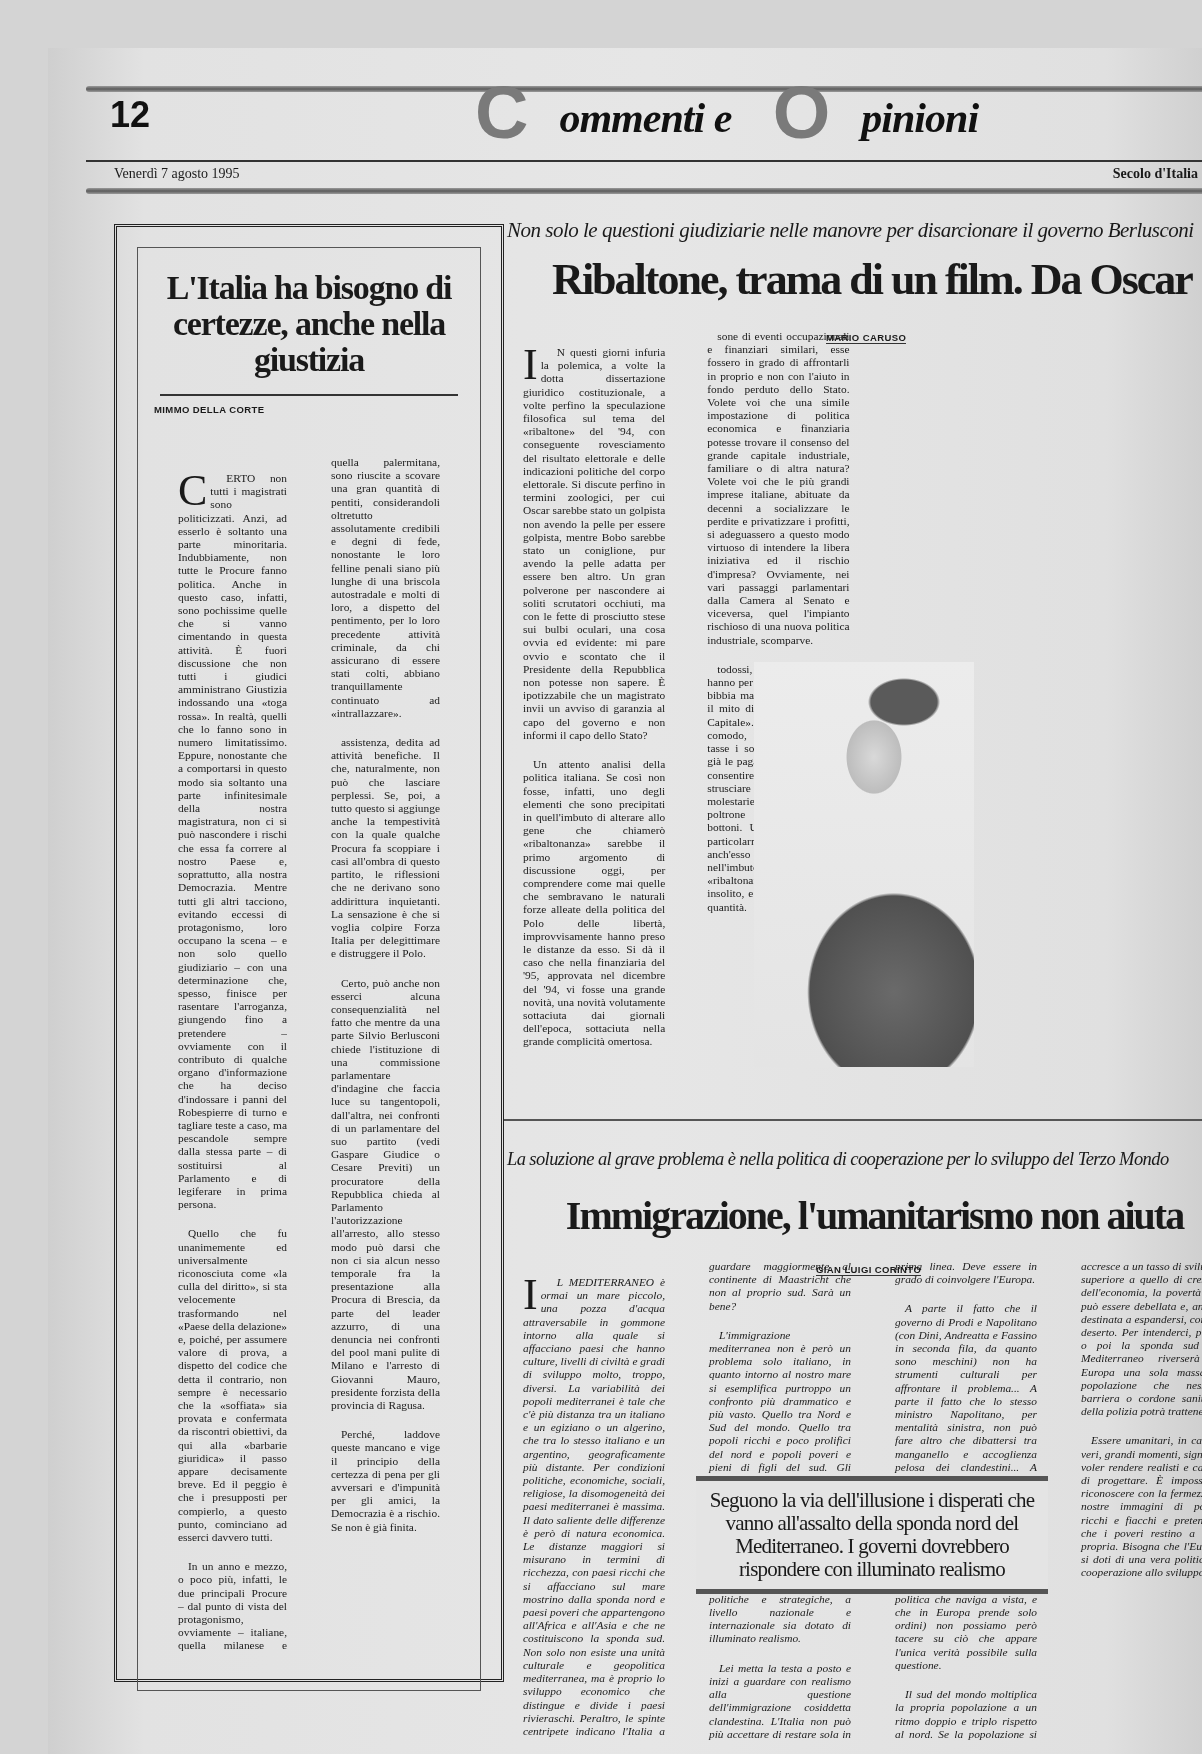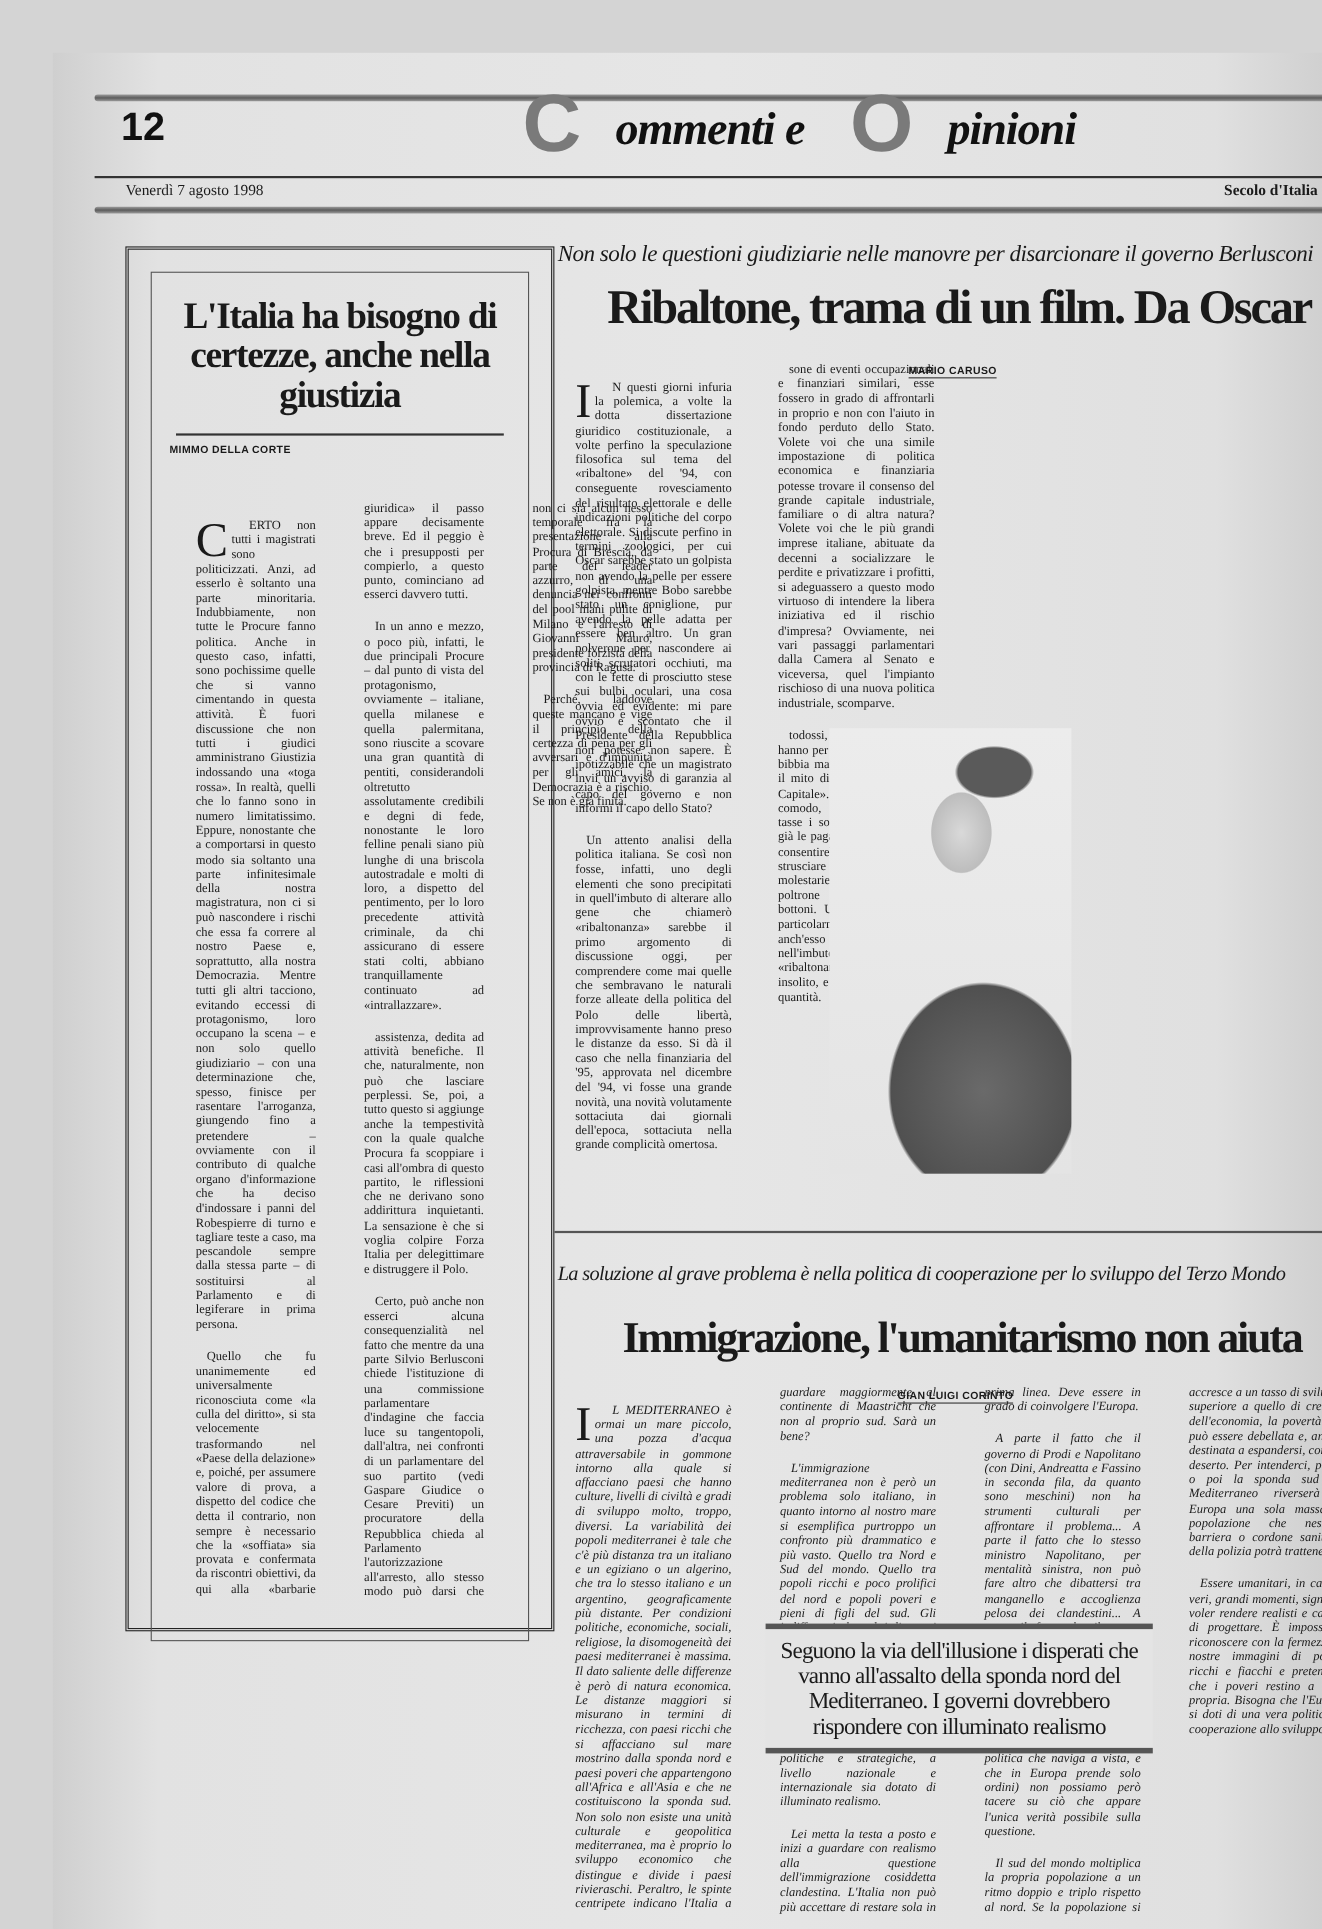--- a/index.html
+++ b/index.html
@@ -19,21 +19,21 @@
   .rule-mid { position: absolute; left: 22px; top: 96px; width: 1150px; height: 2px; background: #333; }
   .rule-bot { position: absolute; left: 22px; top: 124px; width: 1150px; height: 6px; background: linear-gradient(#9a9a9a,#5c5c5c,#9a9a9a); border-radius: 3px; }
   .page-num { position: absolute; left: 46px; top: 30px; font-family: "Liberation Sans", sans-serif; font-weight: 700; font-size: 36px; color: #111; }
   .section-title { position: absolute; left: 395px; top: 30px; font-style: italic; font-weight: 700; font-size: 42px; color: #111; letter-spacing: -1px; font-family: "Liberation Serif", serif; text-align: center; }
   .section-title .big { font-size: 74px; color: #7a7a7a; font-style: normal; font-family: "Liberation Sans", sans-serif; vertical-align: -6px; line-height: 0; }
   .date { position: absolute; left: 50px; top: 102px; font-size: 14px; }
   .paper-name { position: absolute; right: 36px; top: 102px; font-size: 14px; font-weight: 700; }
 
   
   .box {
-    position: absolute; left: 50px; top: 160px; width: 390px; height: 1259px;
+    position: absolute; left: 50px; top: 160px; width: 390px; height: 1458px;
     border: 3px double #222; padding: 4px;
   }
   .box-inner { border: 1px solid #555; height: 100%; position: relative; }
   .box-title { text-align: center; font-size: 34px; line-height: 36px; margin-top: 22px; letter-spacing: -1.2px; }
   .box-sep { margin: 12px 22px 0; height: 2px; background: #333; }
   .byline { text-align: left; font-family: "Liberation Sans", sans-serif; font-weight: 700; font-size: 9.5px; letter-spacing: .4px; margin-top: 8px; }
   .cols2 { position: absolute; left: 8px; right: 8px; top: 192px; bottom: 10px; column-count: 2; column-gap: 12px; column-fill: auto; }
   .body-text { font-size: 11.4px; line-height: 13.2px; text-align: justify; hyphens: auto; }
   .body-text p { text-indent: 10px; }
   .body-text p.first { text-indent: 0; }
@@ -70,21 +70,21 @@
 </style>
 </head>
 <body>
 
 <div class="page">
 
   <div class="rule-top"></div>
   <div class="page-num">12</div>
   <div class="section-title"><span class="big">C</span><span>ommenti e </span><span class="big">O</span><span>pinioni</span></div>
   <div class="rule-mid"></div>
-  <div class="date">Venerdì 7 agosto 1998</div>
+  <div class="date">Venerdì 7 agosto 1995</div>
   <div class="paper-name">Secolo d'Italia</div>
   <div class="rule-bot"></div>
 
   <div class="box">
     <div class="box-inner">
       <h1 class="box-title">L'Italia ha bisogno di certezze, anche nella giustizia</h1>
       <div class="box-sep"></div>
       <div class="byline">MIMMO DELLA CORTE</div>
       <div class="cols2 body-text">
         <p class="first"><span class="dropcap">C</span><span>ERTO non tutti i magistrati sono politicizzati. Anzi, ad esserlo è soltanto una parte minoritaria. Indubbiamente, non tutte le Procure fanno politica. Anche in questo caso, infatti, sono pochissime quelle che si vanno cimentando in questa attività. È fuori discussione che non tutti i giudici amministrano Giustizia indossando una «toga rossa». In realtà, quelli che lo fanno sono in numero limitatissimo. Eppure, nonostante che a comportarsi in questo modo sia soltanto una parte infinitesimale della nostra magistratura, non ci si può nascondere i rischi che essa fa correre al nostro Paese e, soprattutto, alla nostra Democrazia. Mentre tutti gli altri tacciono, evitando eccessi di protagonismo, loro occupano la scena – e non solo quello giudiziario – con una determinazione che, spesso, finisce per rasentare l'arroganza, giungendo fino a pretendere – ovviamente con il contributo di qualche organo d'informazione che ha deciso d'indossare i panni del Robespierre di turno e tagliare teste a caso, ma pescandole sempre dalla stessa parte – di sostituirsi al Parlamento e di legiferare in prima persona.</span></p>

